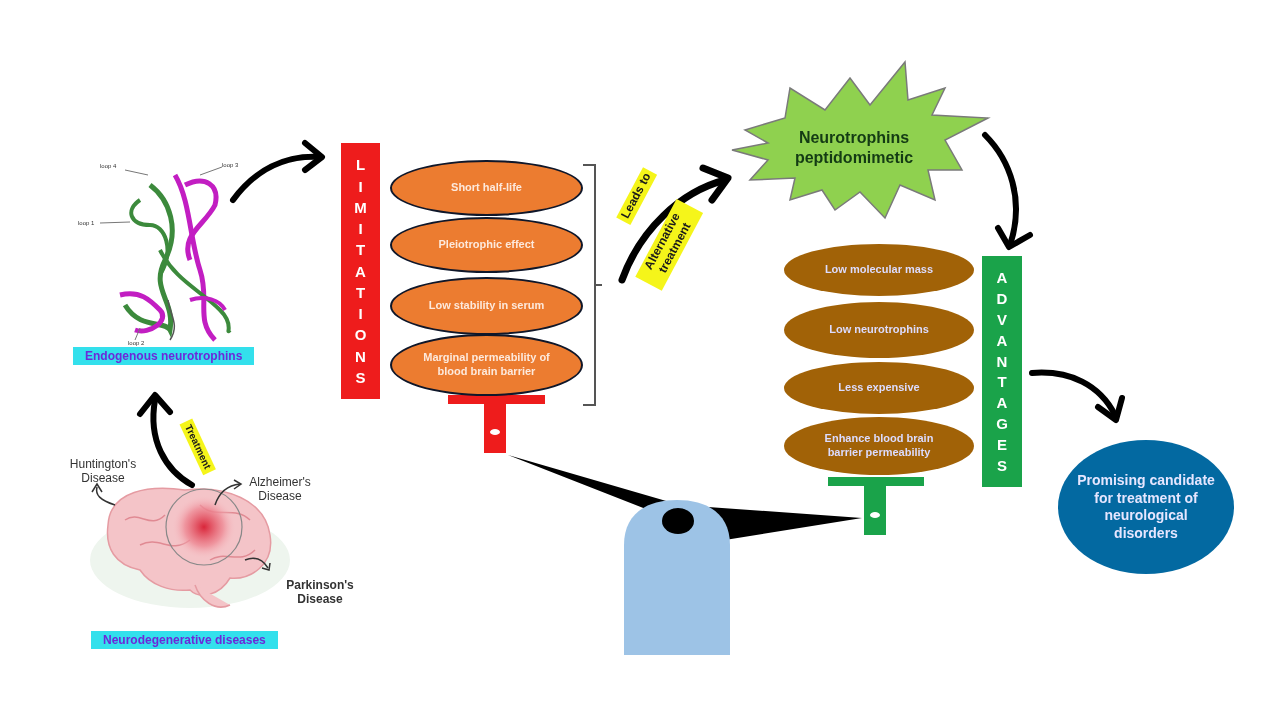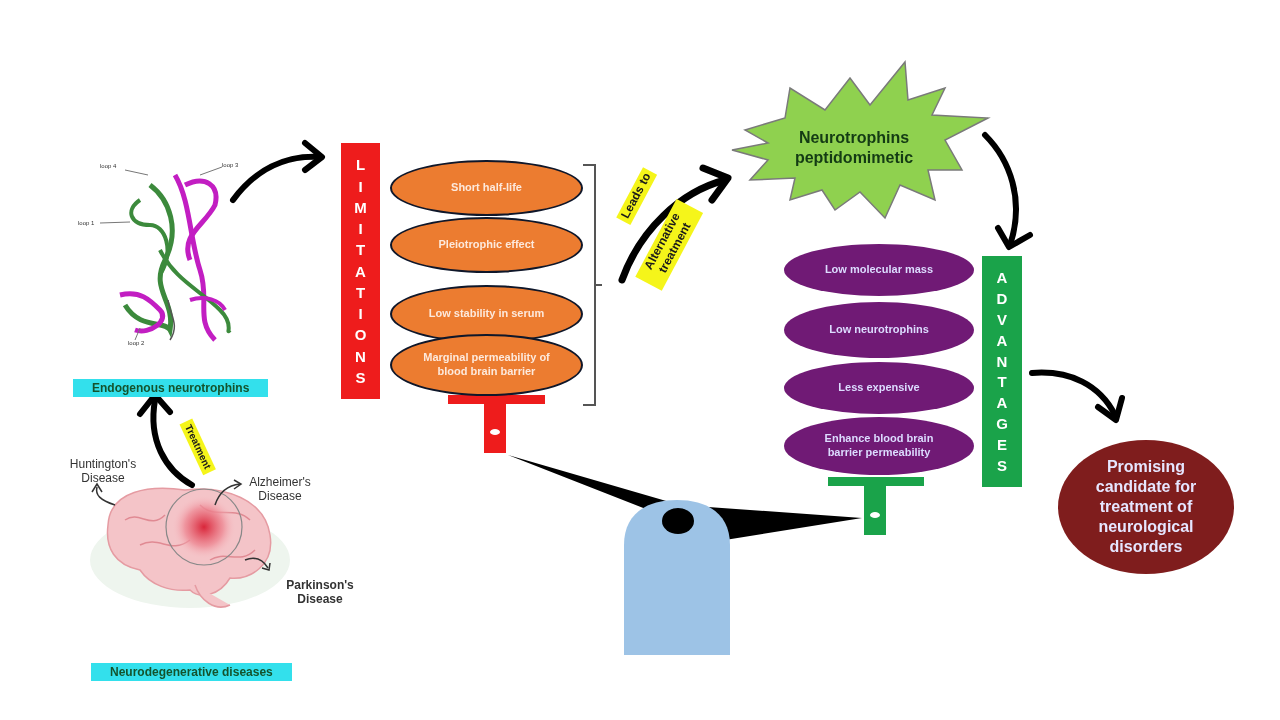--- a/index.html
+++ b/index.html
@@ -2,25 +2,25 @@
 <html><head>
 <meta charset="utf-8">
 <style>
   html, body { margin:0; padding:0; background:#ffffff; }
   body { width:1280px; height:720px; position:relative; overflow:hidden; font-family:"Liberation Sans", sans-serif; }
   svg.full { position:absolute; left:0; top:0; width:1280px; height:720px; }
   .vbar { position:absolute; display:flex; flex-direction:column; align-items:center; justify-content:space-evenly; color:#fff; font-weight:bold; font-size:15px; box-sizing:border-box; }
   .vbar span { display:block; line-height:1; }
   .ell { position:absolute; border-radius:50%; display:flex; align-items:center; justify-content:center; text-align:center; color:#fff; font-weight:bold; font-size:11px; line-height:1.25; box-sizing:border-box; padding:0 24px; }
   .ell.orange { background:#ec7c30; border:2px solid #0f172a; color:#fde9dc; }
-  .ell.blue { background:#701a75; color:#dcdcff; }
-  .cyan-label { position:absolute; background:#33e0ec; color:#14532d; font-weight:bold; font-size:12px; padding:2px 19px; white-space:nowrap;margin-top:32px; }
+  .ell.blue { background:#a16207; color:#dcdcff; }
+  .cyan-label { position:absolute; background:#33e0ec; color:#6d28d9; font-weight:bold; font-size:12px; padding:2px 12px; white-space:nowrap; }
   .yel { position:absolute; background:#f5f51a; color:#1a1a1a; font-weight:bold; font-size:12px; line-height:1.15; padding:1px 4px; text-align:center; white-space:nowrap; }
   .dis-label { position:absolute; font-size:12px; color:#333; text-align:center; line-height:1.2; }
-  .promise { position:absolute; left:1058px; top:440px; width:176px; height:134px; border-radius:50%; background:#7f1d1d; color:#e6e6ff; font-weight:bold; font-size:16px; line-height:1.25; display:flex; align-items:center; justify-content:center; text-align:center; padding:0 18px; box-sizing:border-box; }
+  .promise { position:absolute; left:1058px; top:440px; width:176px; height:134px; border-radius:50%; background:#0369a1; color:#e6e6ff; font-weight:bold; font-size:14px; line-height:1.25; display:flex; align-items:center; justify-content:center; text-align:center; padding:0 18px; box-sizing:border-box; }
   .star-text { position:absolute; left:762px; top:128px; width:184px; text-align:center; font-weight:bold; font-size:16px; color:#143b14; line-height:1.25; }
 </style>
 </head>
 <body>
 
 <svg class="full" viewBox="0 0 1280 720">
   <defs>
     <radialGradient id="brainSpot" cx="50%" cy="50%" r="50%">
       <stop offset="0%" stop-color="#d9263a"></stop>
       <stop offset="60%" stop-color="#ee8a95" stop-opacity="0.8"></stop>
@@ -126,21 +126,21 @@
     <span>A</span>
     <span>T</span>
     <span>I</span>
     <span>O</span>
     <span>N</span>
     <span>S</span>
   </div>
 
 <div class="ell orange" style="left:390px;top:160px;width:193px;height:56px;">Short half-life</div>
 <div class="ell orange" style="left:390px;top:217px;width:193px;height:56px;">Pleiotrophic effect</div>
-<div class="ell orange" style="left:390px;top:285px;width:193px;height:58px;">Low stability in serum</div>
+<div class="ell orange" style="left:390px;top:277px;width:193px;height:58px;">Low stability in serum</div>
 <div class="ell orange" style="left:390px;top:334px;width:193px;height:62px;">Marginal permeability of blood brain barrier</div>
 
 <div class="yel" style="left:608px;top:188px;transform:rotate(-62deg);font-size:12px;">Leads to</div>
 <div class="yel" style="left:625px;top:230px;width:80px;white-space:normal;transform:rotate(-62deg);font-size:12px;">Alternative treatment</div>
 
 <div class="star-text">Neurotrophins peptidomimetic</div>
 
 <div class="ell blue" style="left:784px;top:244px;width:190px;height:52px;">Low molecular mass</div>
 <div class="ell blue" style="left:784px;top:302px;width:190px;height:56px;">Low neurotrophins</div>
 <div class="ell blue" style="left:784px;top:362px;width:190px;height:52px;">Less expensive</div>

